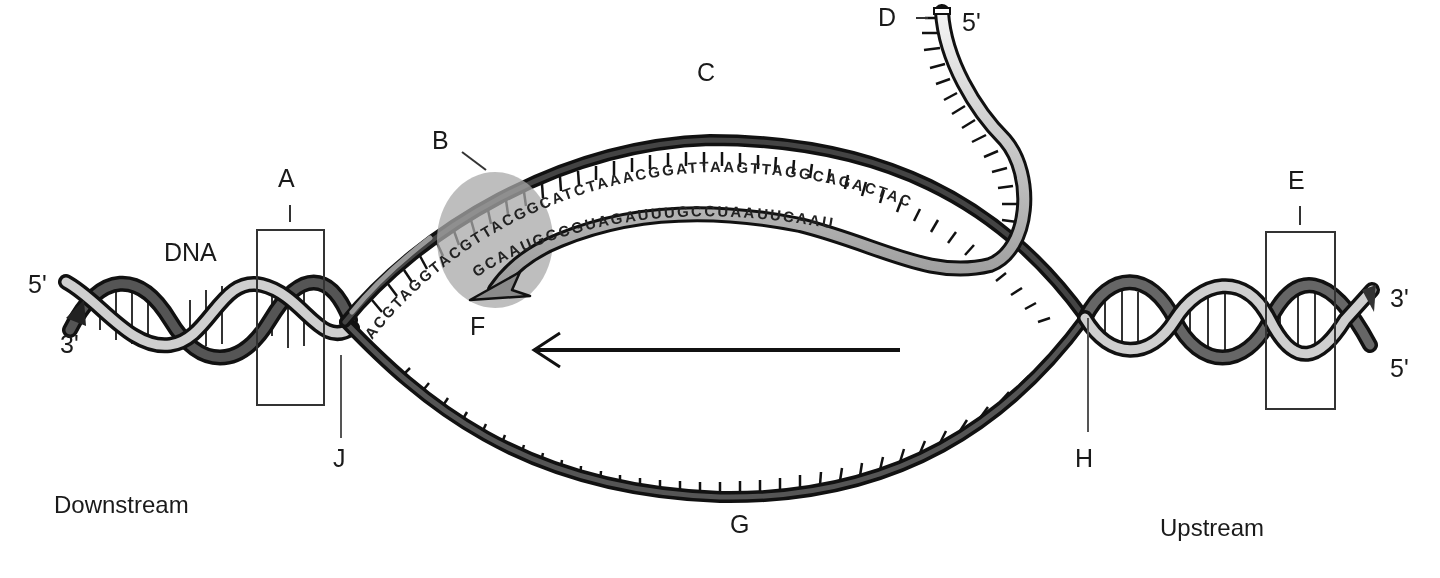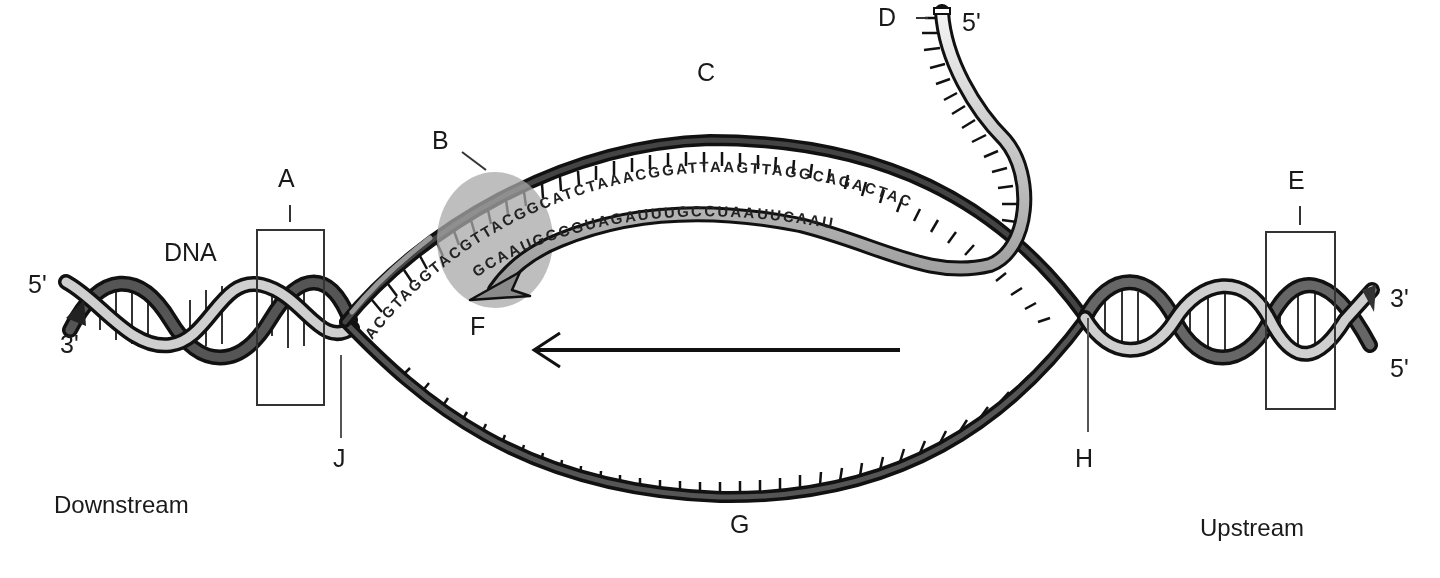--- a/index.html
+++ b/index.html
@@ -243,21 +243,21 @@
 <span class="lbl" style="left:697px; top:60px;">C</span>
 <span class="lbl" style="left:878px; top:5px;">D</span>
 <span class="lbl" style="left:1288px; top:168px;">E</span>
 <span class="lbl" style="left:470px; top:314px;">F</span>
 <span class="lbl" style="left:730px; top:512px;">G</span>
 <span class="lbl" style="left:1075px; top:446px;">H</span>
 <span class="lbl" style="left:333px; top:446px;">J</span>
 
 <span class="lbl" style="left:164px; top:240px;">DNA</span>
 <span class="lbl lbl-sm" style="left:54px; top:493px;">Downstream</span>
-<span class="lbl lbl-sm" style="left:1200px; top:516px;">Upstream</span>
+<span class="lbl lbl-sm" style="left:1160px; top:516px;">Upstream</span>
 
 <span class="lbl" style="left:28px; top:272px;">5'</span>
 <span class="lbl" style="left:60px; top:332px;">3'</span>
 <span class="lbl" style="left:1390px; top:286px;">3'</span>
 <span class="lbl" style="left:1390px; top:356px;">5'</span>
 <span class="lbl" style="left:962px; top:10px;">5'</span>
 
 </div>
 
 </body></html>

